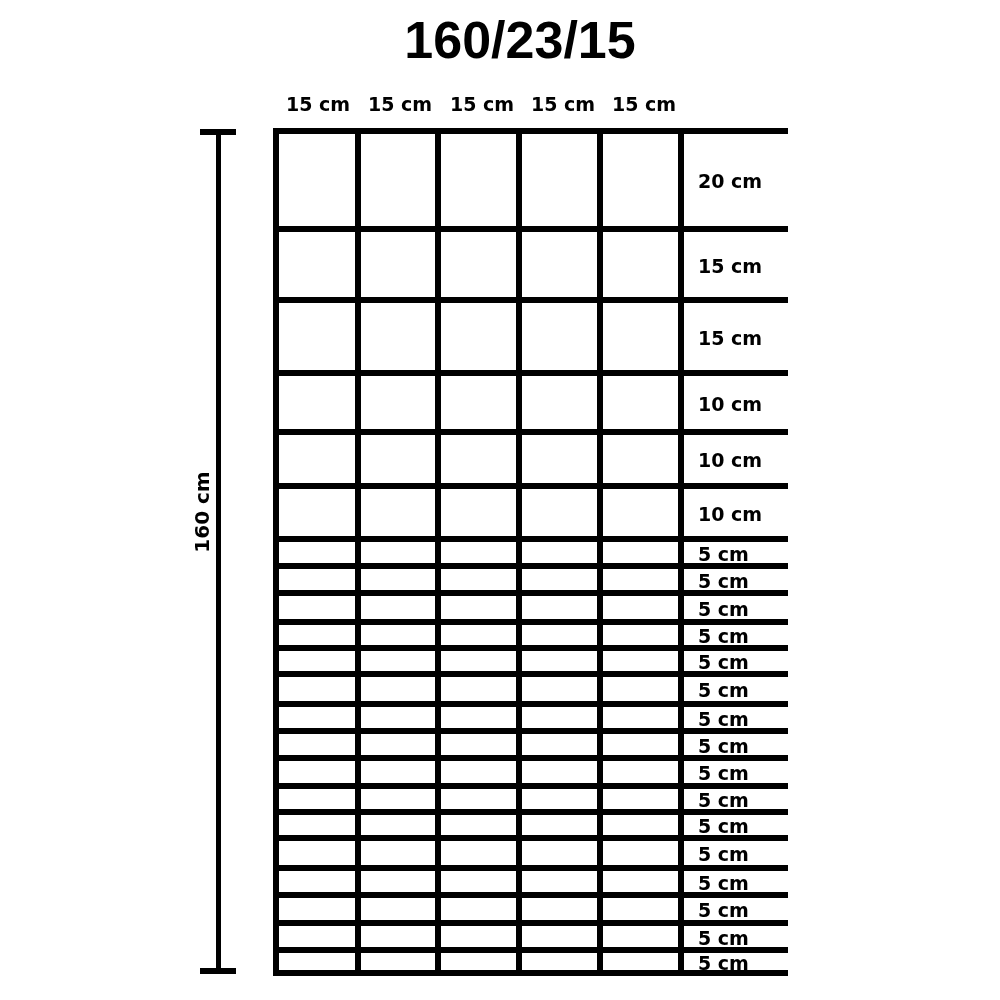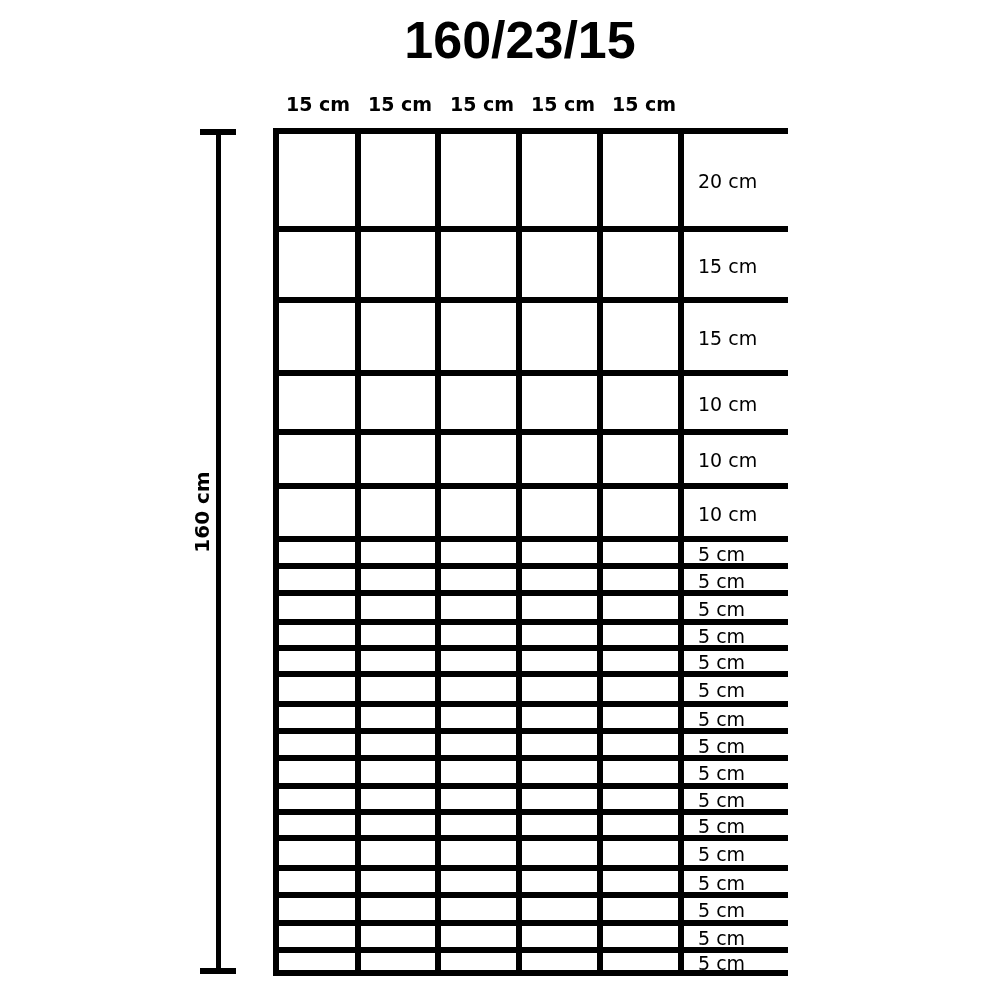--- a/index.html
+++ b/index.html
@@ -40,21 +40,21 @@
       font-family: "DejaVu Sans", sans-serif;
       font-weight: bold;
       font-size: 19px;
       line-height: 24px;
       white-space: nowrap;
     }
     .row-label {
       position: absolute;
       left: 698px;
       font-family: "DejaVu Sans", sans-serif;
-      font-weight: normal;
+      font-weight: bold;
       font-size: 19px;
       line-height: 20px;
       white-space: nowrap;
       transform: translateY(-50%);
     }
     .hline {
       position: absolute;
       left: 275px;
       width: 513px;
       height: 6px;

